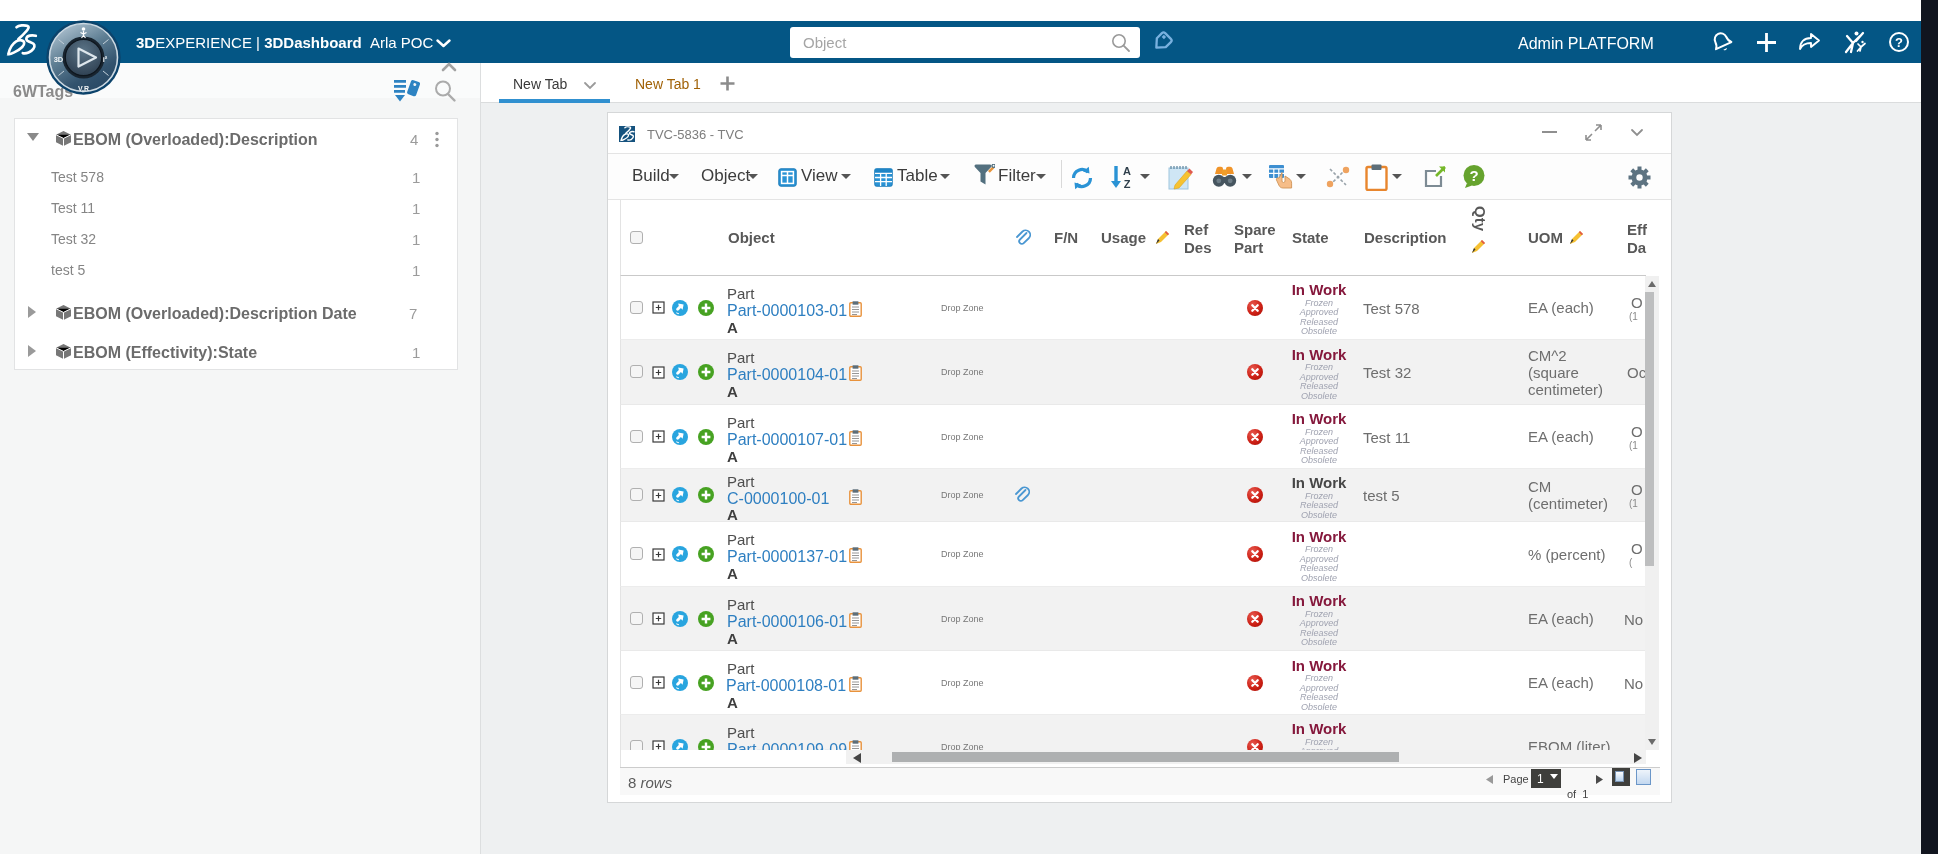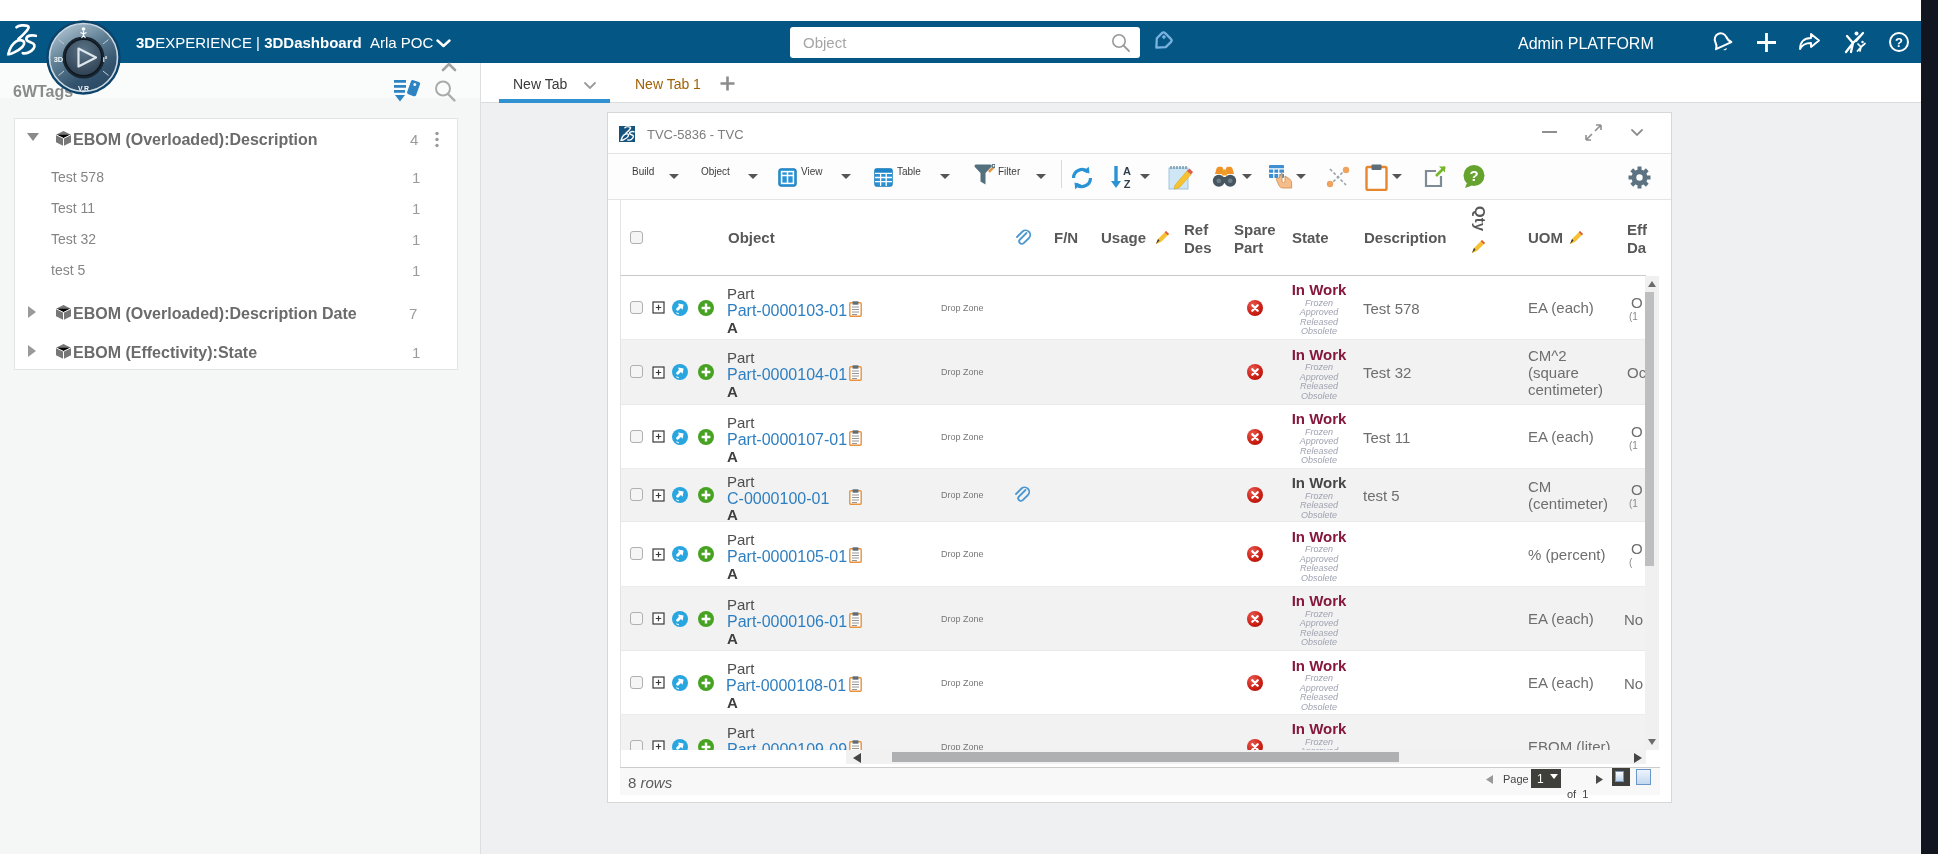--- a/index.html
+++ b/index.html
@@ -27,21 +27,21 @@
 #main { left:481px; top:63px; width:1440px; height:791px; background:#eef0f1; }
 #tabbar { left:481px; top:63px; width:1440px; height:40px; background:#fff; border-bottom:1px solid #dadcdd; }
 #tab1 { left:513px; top:76px; font-size:14px; color:#3a3a3a; }
 #tabu { left:499px; top:99px; width:111px; height:4px; background:#3090d0; }
 #tab2 { left:635px; top:76px; font-size:14px; color:#a16207; }
 
 #widget { left:607px; top:112px; width:1065px; height:691px; background:#fff; border:1px solid #d5d7d8; }
 #wtitle { left:647px; top:127px; font-size:13px; color:#7d7d7d; }
 #wicon { left:619px; top:126px; width:16px; height:16px; background:#15527e; }
 #toolbar { left:608px; top:153px; width:1063px; height:47px; background:#fdfdfd; border-top:1px solid #e4e4e4; border-bottom:1px solid #e4e4e4; }
-.tbtxt { font-size:10px; color:#3c3c3c; }
+.tbtxt { font-size:17px; color:#3c3c3c; }
 .caret { width:0; height:0; border-left:5px solid transparent; border-right:5px solid transparent; border-top:5px solid #555; display:inline-block; }
 
 #thead { left:620px; top:200px; width:1026px; height:76px; background:#fff; border-bottom:1px solid #c9c9c9; border-left:1px solid #e3e3e3; }
 .hcell { font-size:15px; font-weight:bold; color:#585858; }
 .row { left:620px; width:1026px; height:64px; border-left:1px solid #e3e3e3; }
 .rgrey { background:#f2f2f2; }
 .rwhite { background:#fff; }
 .parttxt { font-size:15px; color:#4e4e4e; }
 .linktxt { font-size:16px; color:#2e7fc1; }
 .inwork { font-size:15px; font-weight:bold; color:#85183c; }
@@ -545,21 +545,21 @@
       <svg class="abs" style="left:672px;top:546.25px" width="16" height="16" viewBox="0 0 16 16">
         <circle cx="8" cy="8" r="8" fill="#29a5df"></circle>
         <path d="M6.2 3.4 L11.6 4.4 L10.6 9.8 L8.9 8.1 L6.7 10.3 C6.1 10.9 5.2 10.9 4.6 10.3 C4 9.7 4 8.8 4.6 8.2 L6.8 6 Z" fill="#fff"></path>
         <path d="M4.4 12.6 a5.5 5.5 0 0 0 2.5 1.2" stroke="#fff" stroke-width="1.1" fill="none"></path>
       </svg>
       <svg class="abs" style="left:698px;top:546.25px" width="16" height="16" viewBox="0 0 16 16">
         <circle cx="8" cy="8" r="8" fill="#47a222"></circle>
         <path d="M8 3.6 V12.4 M3.6 8 H12.4" stroke="#fff" stroke-width="2.4"></path>
       </svg>
       <div class="abs parttxt" style="left:727px;top:531px">Part</div>
-      <div class="abs linktxt" style="left:727px;top:548px">Part-0000105-01</div>
+      <div class="abs linktxt" style="left:727px;top:548px">Part-0000137-01</div>
       <svg class="abs" style="left:849px;top:547px" width="13" height="16" viewBox="0 0 13 16">
         <rect x="0.8" y="1.8" width="11.4" height="13.4" rx="1" fill="#fff" stroke="#e8923c" stroke-width="1.4"></rect>
         <rect x="3.6" y="0.3" width="5.8" height="3.4" fill="#5d6e79"></rect>
         <path d="M3 6 H10 M3 8.5 H10 M3 11 H10 M3 13.5 H8" stroke="#8a8a8a" stroke-width="0.9"></path>
       </svg>
       <div class="abs parttxt" style="left:727px;top:565px;font-weight:bold;color:#3f3f3f">A</div>
       <div class="abs dropzone" style="left:941px;top:549.25px">Drop Zone</div>
       <svg class="abs" style="left:1247px;top:546.25px" width="16" height="16" viewBox="0 0 16 16">
         <defs>
           <radialGradient id="rg4" cx="0.35" cy="0.3" r="0.9">

